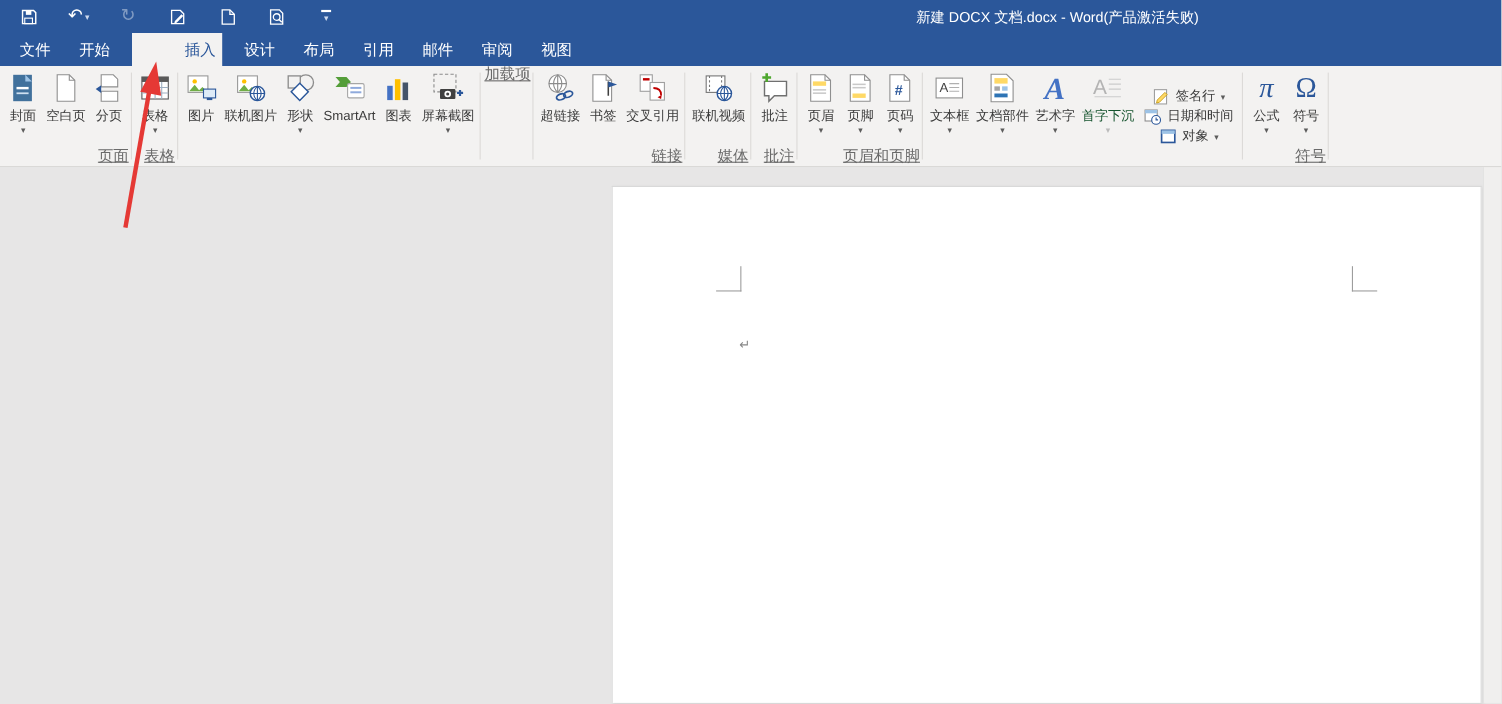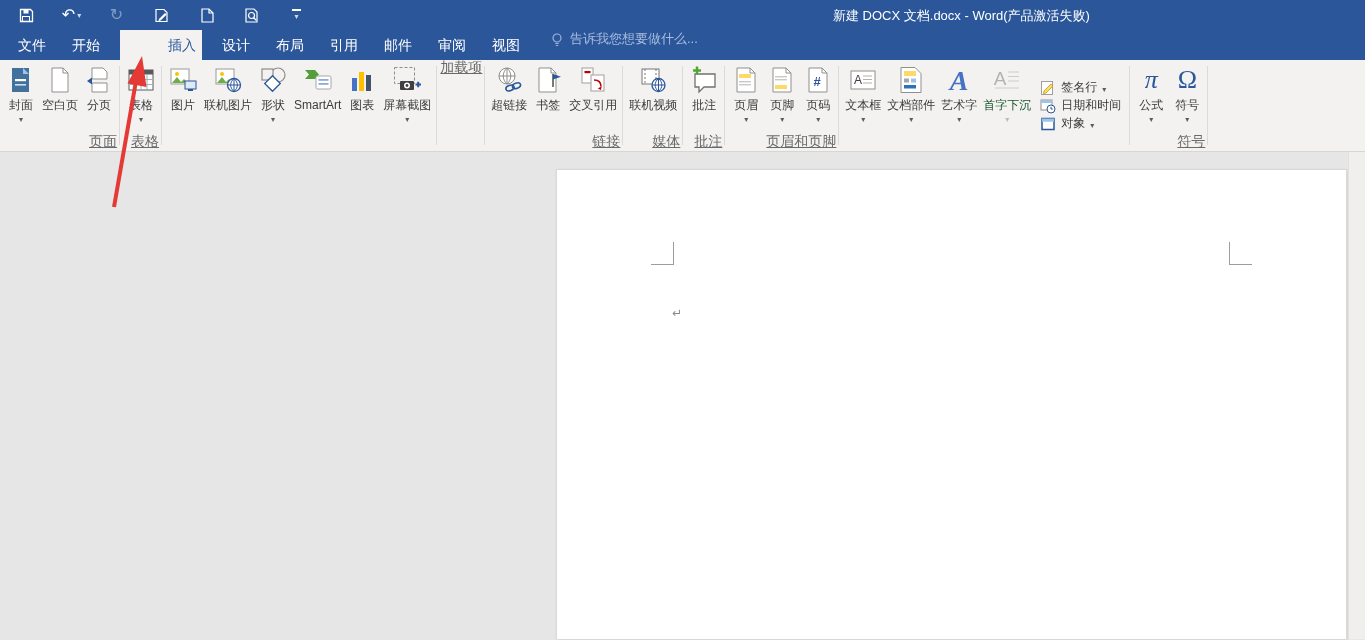--- a/index.html
+++ b/index.html
@@ -10,39 +10,39 @@
   .qat{display:flex;align-items:center;padding-left:4px;}
   .qat-slot{width:45px;height:30px;display:flex;align-items:center;justify-content:center;color:#fff;}
   .qat-slot .glyph{font-size:16px;line-height:16px;}
   .qat-caret{font-size:8px;margin-left:2px;color:#cdd9ee;}
   .dimmed{opacity:.4;}
   .custom-col{display:flex;flex-direction:column;align-items:center;}
   .custom-col .bar{width:9px;height:2px;background:#fff;margin-bottom:1px;}
   .custom-col .qat-caret{margin:0;}
   .win-title{position:absolute;left:833px;top:7px;font-size:13px;color:#fff;white-space:nowrap;text-align:center;}
   
-  .tabs{height:30px;background:#2b579a;display:flex;align-items:flex-start;padding-left:12px;}
+  .tabs{height:30px;background:#2b579a;display:flex;align-items:flex-end;padding-left:12px;}
   .tab{color:#fff;font-size:14px;line-height:30px;padding:0 6px;margin-right:14px;cursor:default;white-space:nowrap;}
   .tab.selected{background:#f3f2f1;color:#2b579a;padding-left:48px;}
   .tellme{display:flex;align-items:center;margin-left:10px;color:#a9bbdd;font-size:13px;gap:6px;}
   
   .ribbon{height:92px;background:#f3f2f1;display:flex;border-bottom:1px solid #d8d6d4;}
   .group{display:flex;flex-direction:column;position:relative;padding:0 3px;}
   .group::after{content:"";position:absolute;right:0;top:6px;bottom:6px;width:1px;background:#ddd bbb;background:#dcdad8;}
   .group-buttons{flex:1;display:flex;align-items:stretch;}
   .group-label{height:17px;font-size:14px;color:#6a6a6a;text-align:right;line-height:14px;white-space:nowrap;text-decoration:underline;}
   .btn-large{display:flex;flex-direction:column;align-items:center;min-width:36px;padding:2px 3px 0 3px;}
   .btn-large .icon{height:36px;display:flex;align-items:center;justify-content:center;}
   .lbl{font-size:12px;color:#3b3b3b;line-height:15px;white-space:nowrap;}
   .dd{height:9px;line-height:7px;}
   .dd::after{content:"▾";font-size:8px;color:#5c5c5c;}
   .disabled .lbl{color:#14532d;}
   .disabled .dd::after{color:#bbb;}
   .group-stack{display:flex;flex-direction:column;justify-content:center;gap:5px;padding:0 6px;}
-  .group-stack.tight{gap:2px;}
+  .group-stack.tight{gap:2px;align-items:center;}
   .btn-small{display:flex;align-items:center;gap:5px;}
   .btn-small .lbl{font-size:12px;}
   .glyph-icon{font-family:"Liberation Serif","DejaVu Serif",serif;color:#2b579a;font-size:26px;line-height:28px;}
   .italic{font-style:italic;}
   
   .docarea{position:relative;height:487px;background:#e7e6e6;}
   .page{position:absolute;left:556px;top:17px;width:791px;height:470px;background:#fff;
     border:1px solid #d9d9d9;border-bottom:none;box-shadow:1px 1px 3px rgba(0,0,0,.10);}
   .crop-left{position:absolute;left:94px;top:72px;width:23px;height:23px;
     border-right:1px solid #9d9d9d;border-bottom:1px solid #9d9d9d;}
@@ -108,27 +108,20 @@
   <div class="tabs">
     <div class="tab">文件</div>
     <div class="tab">开始</div>
     <div class="tab selected">插入</div>
     <div class="tab">设计</div>
     <div class="tab">布局</div>
     <div class="tab">引用</div>
     <div class="tab">邮件</div>
     <div class="tab">审阅</div>
     <div class="tab">视图</div>
-    <div class="tellme">
-      <svg width="14" height="15">
-        <circle cx="7" cy="6" r="4" fill="none" stroke="#9fb2d8" stroke-width="1.2"></circle>
-        <path d="M5.3 11.5 h3.4 M5.8 13.5 h2.4" stroke="#9fb2d8" stroke-width="1.2"></path>
-      </svg>
-      <span>告诉我您想要做什么...</span>
-    </div>
   </div>
 
   <div class="ribbon">
 
     <div class="group">
       <div class="group-buttons">
         <div class="btn-large">
           <span class="icon">
             <svg width="30" height="30">
                 <rect x="6" y="3" width="17" height="24" fill="#41719c"></rect>

